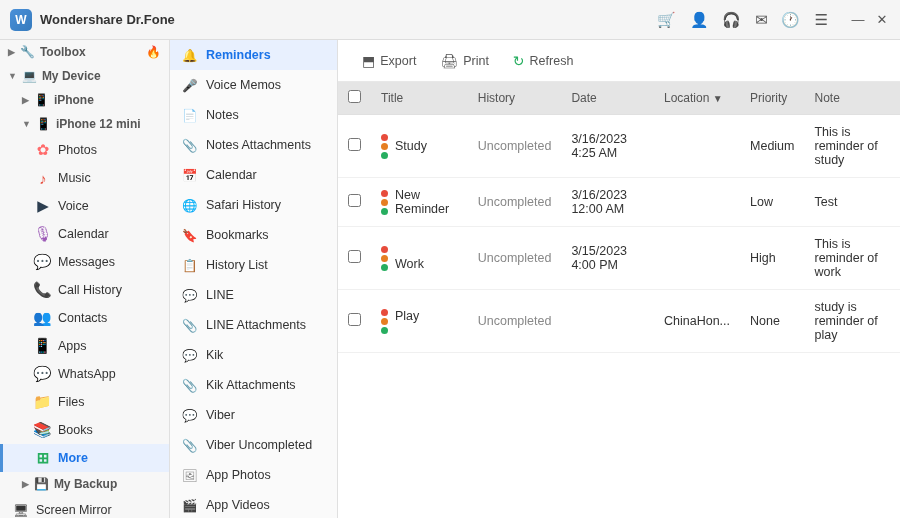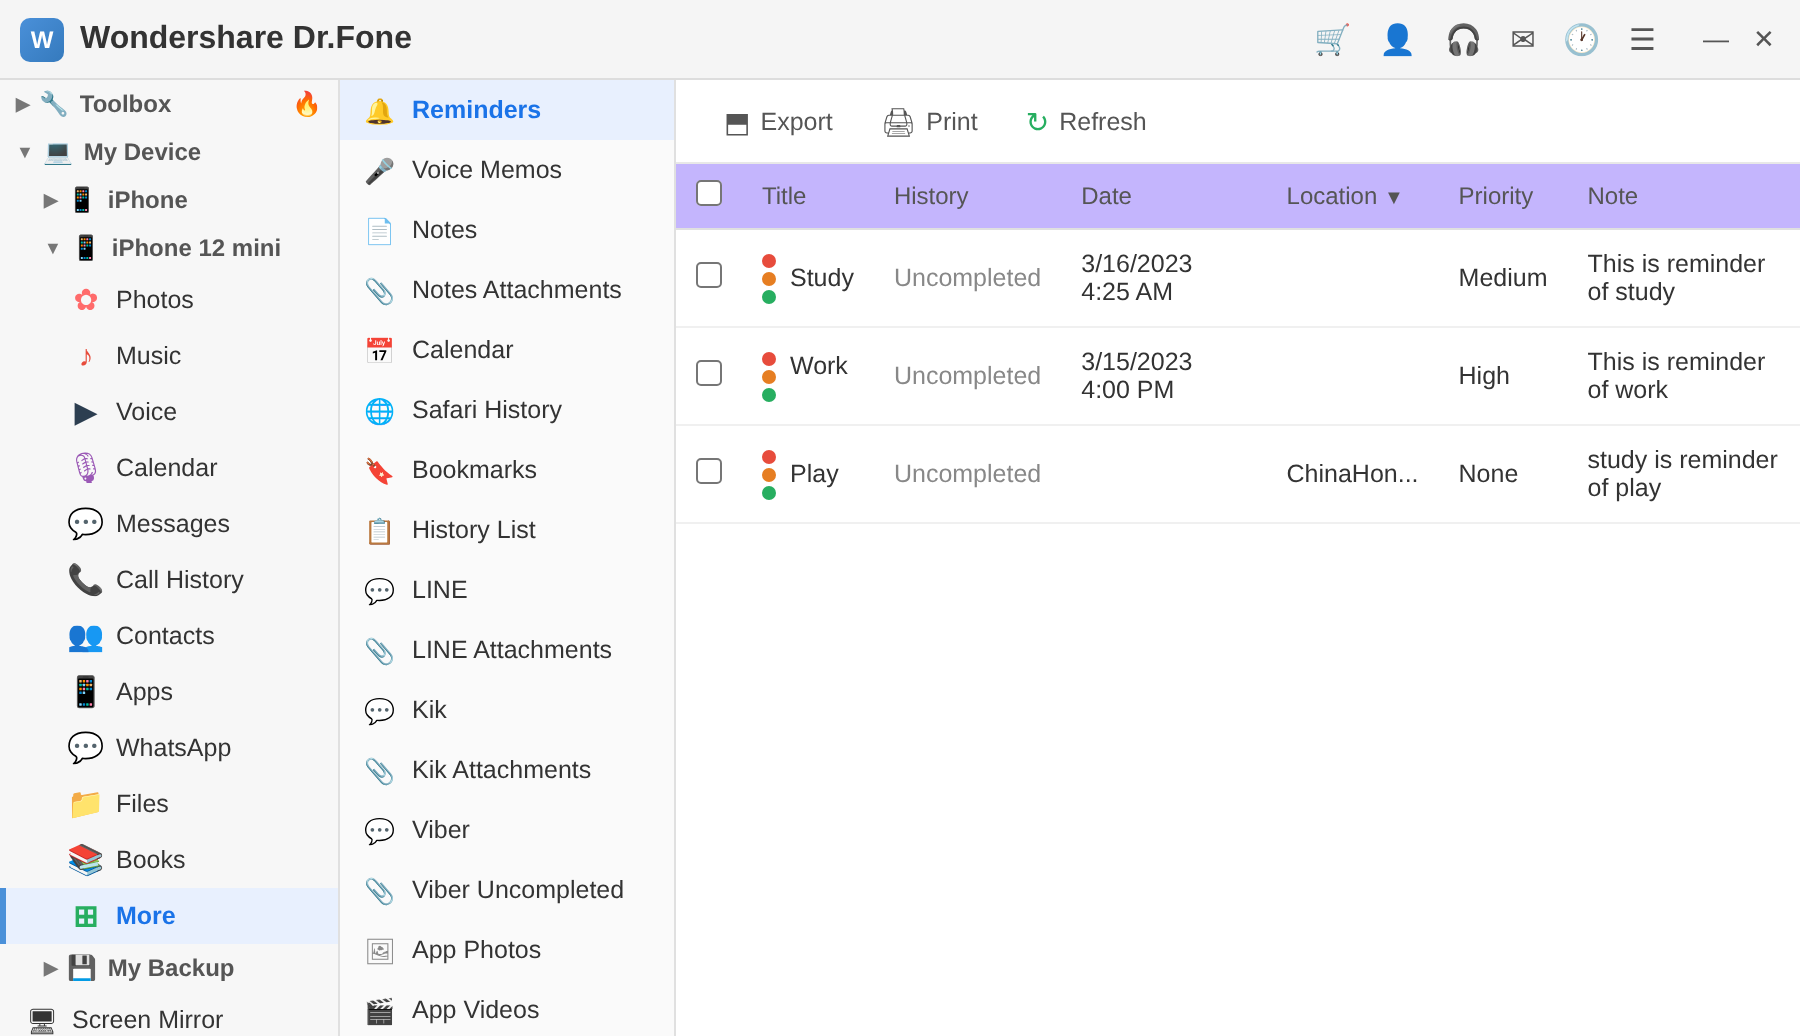--- a/index.html
+++ b/index.html
@@ -10,21 +10,21 @@
       display: flex; align-items: center; height: 40px;
       background: #f5f5f5; border-bottom: 1px solid #ddd;
       padding: 0 10px; flex-shrink: 0;
     }
     .title-bar-logo { display: flex; align-items: center; gap: 8px; flex: 1; }
     .title-bar-logo .logo-icon {
       width: 22px; height: 22px; background: linear-gradient(135deg, #4a90d9, #357abd);
       border-radius: 5px; display: flex; align-items: center; justify-content: center;
       color: white; font-size: 12px; font-weight: bold;
     }
-    .title-bar-title { font-size: 16px; font-weight: 600; color: #333; }
+    .title-bar-title { font-size: 13px; font-weight: 600; color: #333; }
     .title-bar-actions { display: flex; align-items: center; gap: 14px; }
     .title-bar-actions .icon-btn {
       cursor: pointer; color: #555; font-size: 15px; display: flex; align-items: center;
     }
     .win-btn { display: flex; align-items: center; gap: 8px; margin-left: 8px; }
     .win-btn span {
       width: 16px; height: 16px; display: flex; align-items: center; justify-content: center;
       cursor: pointer; color: #555; font-size: 13px;
     }
 
@@ -75,21 +75,21 @@
     .toolbar-btn {
       display: flex; align-items: center; gap: 5px; padding: 4px 10px;
       font-size: 12.5px; color: #555; cursor: pointer; border-radius: 4px;
       border: none; background: none;
     }
     .toolbar-btn .t-icon { font-size: 14px; }
 
     
     .table-area { flex: 1; overflow-y: auto; }
     table { width: 100%; border-collapse: collapse; font-size: 12.5px; }
-    thead tr { border-bottom: 1px solid #e0e0e0; background: #c4b5fd; }
+    thead tr { border-bottom: 1px solid #e0e0e0; background: #e5e5e5; }
     thead th {
       padding: 8px 10px; text-align: left; font-weight: 500; color: #555;
       font-size: 12px; white-space: nowrap;
     }
     tbody tr { border-bottom: 1px solid #f0f0f0; }
     tbody td { padding: 10px 10px; color: #333; font-size: 12.5px; }
     .checkbox-cell { width: 30px; }
     .checkbox-cell input { cursor: pointer; }
     .status-text { color: #888; }
     .footer-bar {
@@ -352,41 +352,61 @@
     <td>3/16/2023 4:25 AM</td>
     <td></td>
     <td>Medium</td>
     <td>This is reminder of study</td>
   </tr>
             <tr>
     <td class="checkbox-cell">
       <input type="checkbox" style="">
     </td>
     <td>
-      <div style="display:flex;align-items:flex-start;gap:7px;">
+      <div style="display:flex;align-items:center;gap:7px;">
+        <div class="rem-list">
+          <span style="width:7px;height:7px;border-radius:50%;background:#e74c3c;display:block;"></span>
+          <span style="width:7px;height:7px;border-radius:50%;background:#e67e22;display:block;"></span>
+          <span style="width:7px;height:7px;border-radius:50%;background:#27ae60;display:block;"></span>
+        </div>
+        <span>New Reminder</span>
+      </div>
+    </td>
+    <td class="status-text">Uncompleted</td>
+    <td>3/16/2023 12:00 AM</td>
+    <td></td>
+    <td>Low</td>
+    <td>Test</td>
+  </tr>
+            <tr>
+    <td class="checkbox-cell">
+      <input type="checkbox" style="">
+    </td>
+    <td>
+      <div style="display:flex;align-items:flex-end;gap:7px;">
         <div class="rem-list">
           <span style="width:7px;height:7px;border-radius:50%;background:#e74c3c;display:block;"></span>
           <span style="width:7px;height:7px;border-radius:50%;background:#e67e22;display:block;"></span>
           <span style="width:7px;height:7px;border-radius:50%;background:#27ae60;display:block;"></span>
         </div>
         <span>Work</span>
       </div>
     </td>
     <td class="status-text">Uncompleted</td>
     <td>3/15/2023 4:00 PM</td>
     <td></td>
     <td>High</td>
     <td>This is reminder of work</td>
   </tr>
             <tr>
     <td class="checkbox-cell">
       <input type="checkbox" style="">
     </td>
     <td>
-      <div style="display:flex;align-items:center;gap:7px;">
+      <div style="display:flex;align-items:flex-start;gap:7px;">
         <div class="rem-list">
           <span style="width:7px;height:7px;border-radius:50%;background:#e74c3c;display:block;"></span>
           <span style="width:7px;height:7px;border-radius:50%;background:#e67e22;display:block;"></span>
           <span style="width:7px;height:7px;border-radius:50%;background:#27ae60;display:block;"></span>
         </div>
         <span>Play</span>
       </div>
     </td>
     <td class="status-text">Uncompleted</td>
     <td></td>

